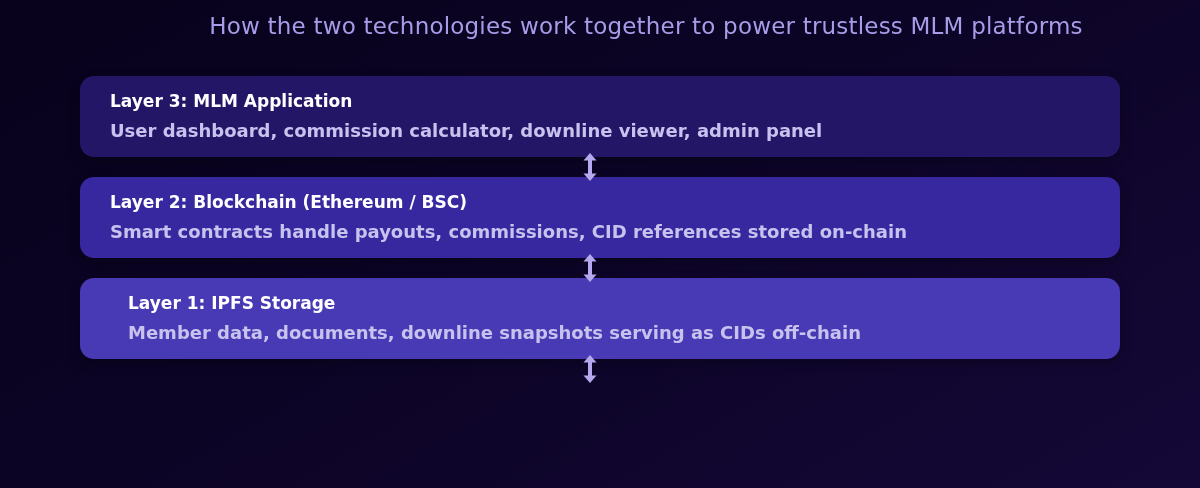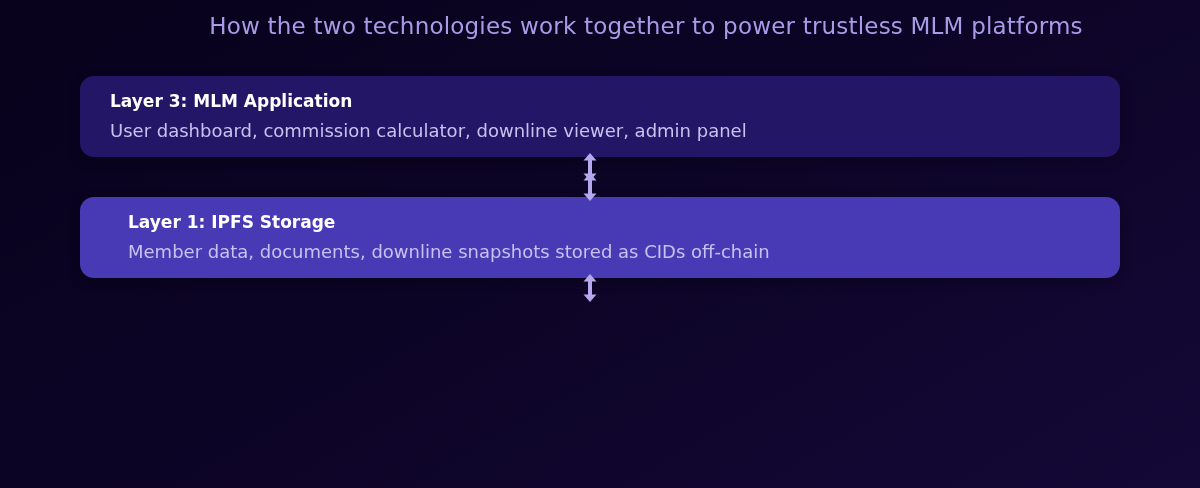--- a/index.html
+++ b/index.html
@@ -46,21 +46,21 @@
     box-shadow: 0 4px 12px rgba(0, 0, 0, 0.28);
   }
   .layer-title {
     font-size: 17px;
     font-weight: bold;
     color: #ffffff;
     line-height: 1.25;
   }
   .layer-description {
     font-size: 18px;
-    font-weight: normal;
+    font-weight: bold;
     color: #c8c2ef;
     line-height: 1.3;
   }
   .arrow-row {
     height: 20px;
     display: flex;
     justify-content: center;
     align-items: center;
     position: relative;
     z-index: 2;
@@ -85,32 +85,36 @@
   </div>
 
   <div class="arrow-row">
     <svg width="14" height="28" viewBox="0 0 14 28" aria-hidden="true">
       <polygon points="7,0 13.5,7.5 0.5,7.5" fill="currentColor"></polygon>
       <rect x="5" y="6" width="4" height="16" fill="currentColor"></rect>
       <polygon points="7,28 13.5,20.5 0.5,20.5" fill="currentColor"></polygon>
     </svg>
   </div>
 
+  <div class="layer-box" style="background: rgb(55, 40, 159);">
+    <div class="layer-title">Layer 2: Blockchain (Ethereum / BSC)</div>
+    <div class="layer-description">Smart contracts handle payouts, commissions, CID references stored on-chain</div>
+  </div>
 
   <div class="arrow-row">
     <svg width="14" height="28" viewBox="0 0 14 28" aria-hidden="true">
       <polygon points="7,0 13.5,7.5 0.5,7.5" fill="currentColor"></polygon>
       <rect x="5" y="6" width="4" height="16" fill="currentColor"></rect>
       <polygon points="7,28 13.5,20.5 0.5,20.5" fill="currentColor"></polygon>
     </svg>
   </div>
 
   <div class="layer-box" style="background: rgb(72, 57, 180); padding-left: 48px;">
     <div class="layer-title">Layer 1: IPFS Storage</div>
-    <div class="layer-description">Member data, documents, downline snapshots stored as CIDs off-chain</div>
+    <div class="layer-description">Member data, documents, downline snapshots serving as CIDs off-chain</div>
   </div>
 
   <div class="arrow-row">
     <svg width="14" height="28" viewBox="0 0 14 28" aria-hidden="true">
       <polygon points="7,0 13.5,7.5 0.5,7.5" fill="currentColor"></polygon>
       <rect x="5" y="6" width="4" height="16" fill="currentColor"></rect>
       <polygon points="7,28 13.5,20.5 0.5,20.5" fill="currentColor"></polygon>
     </svg>
   </div>
 

